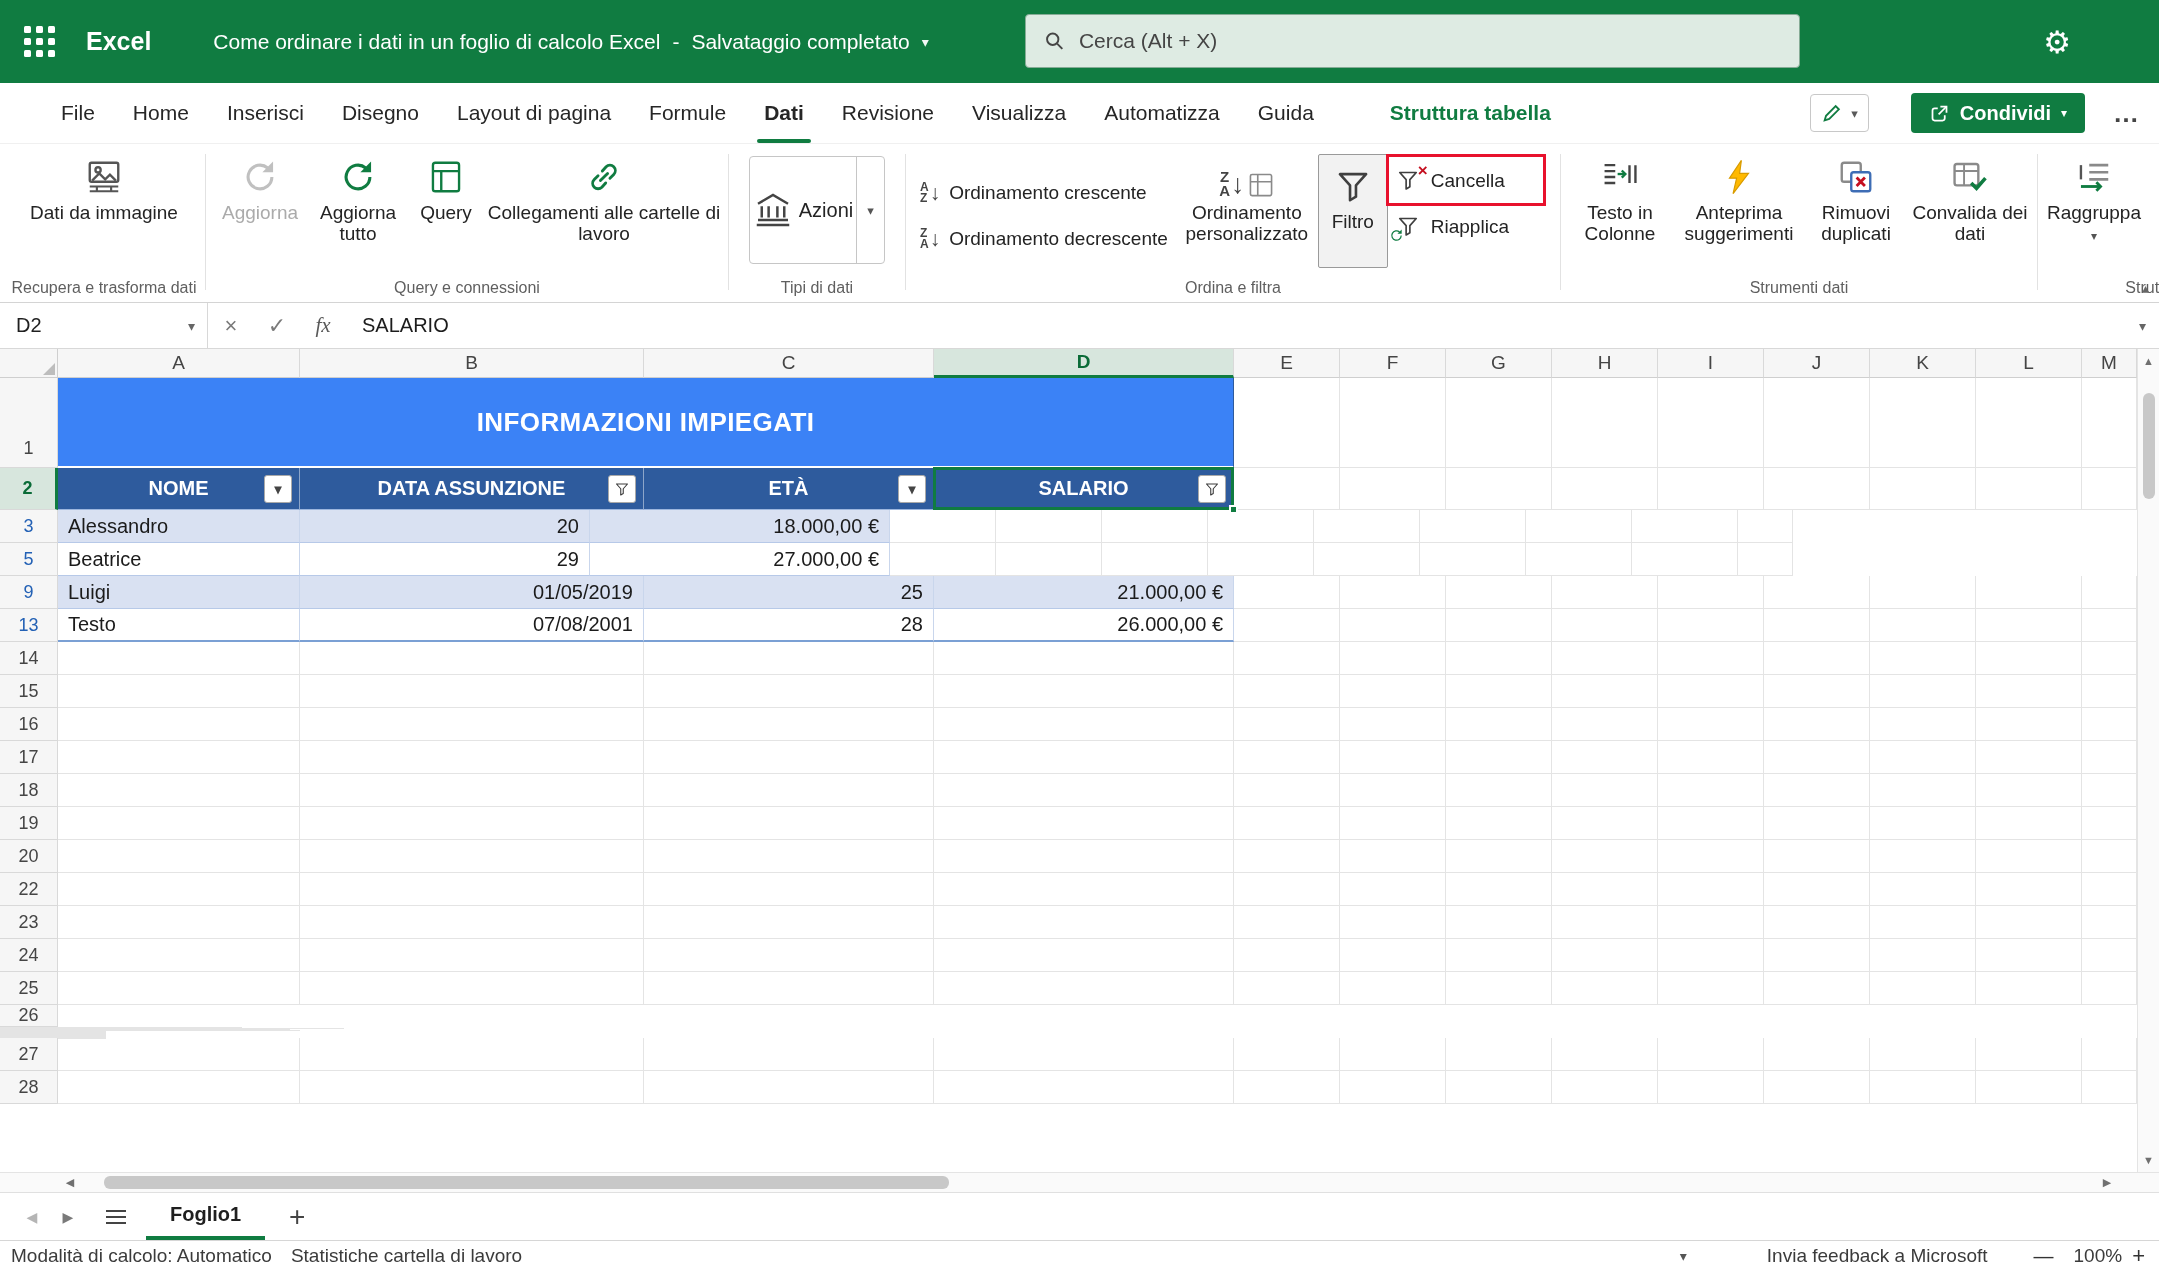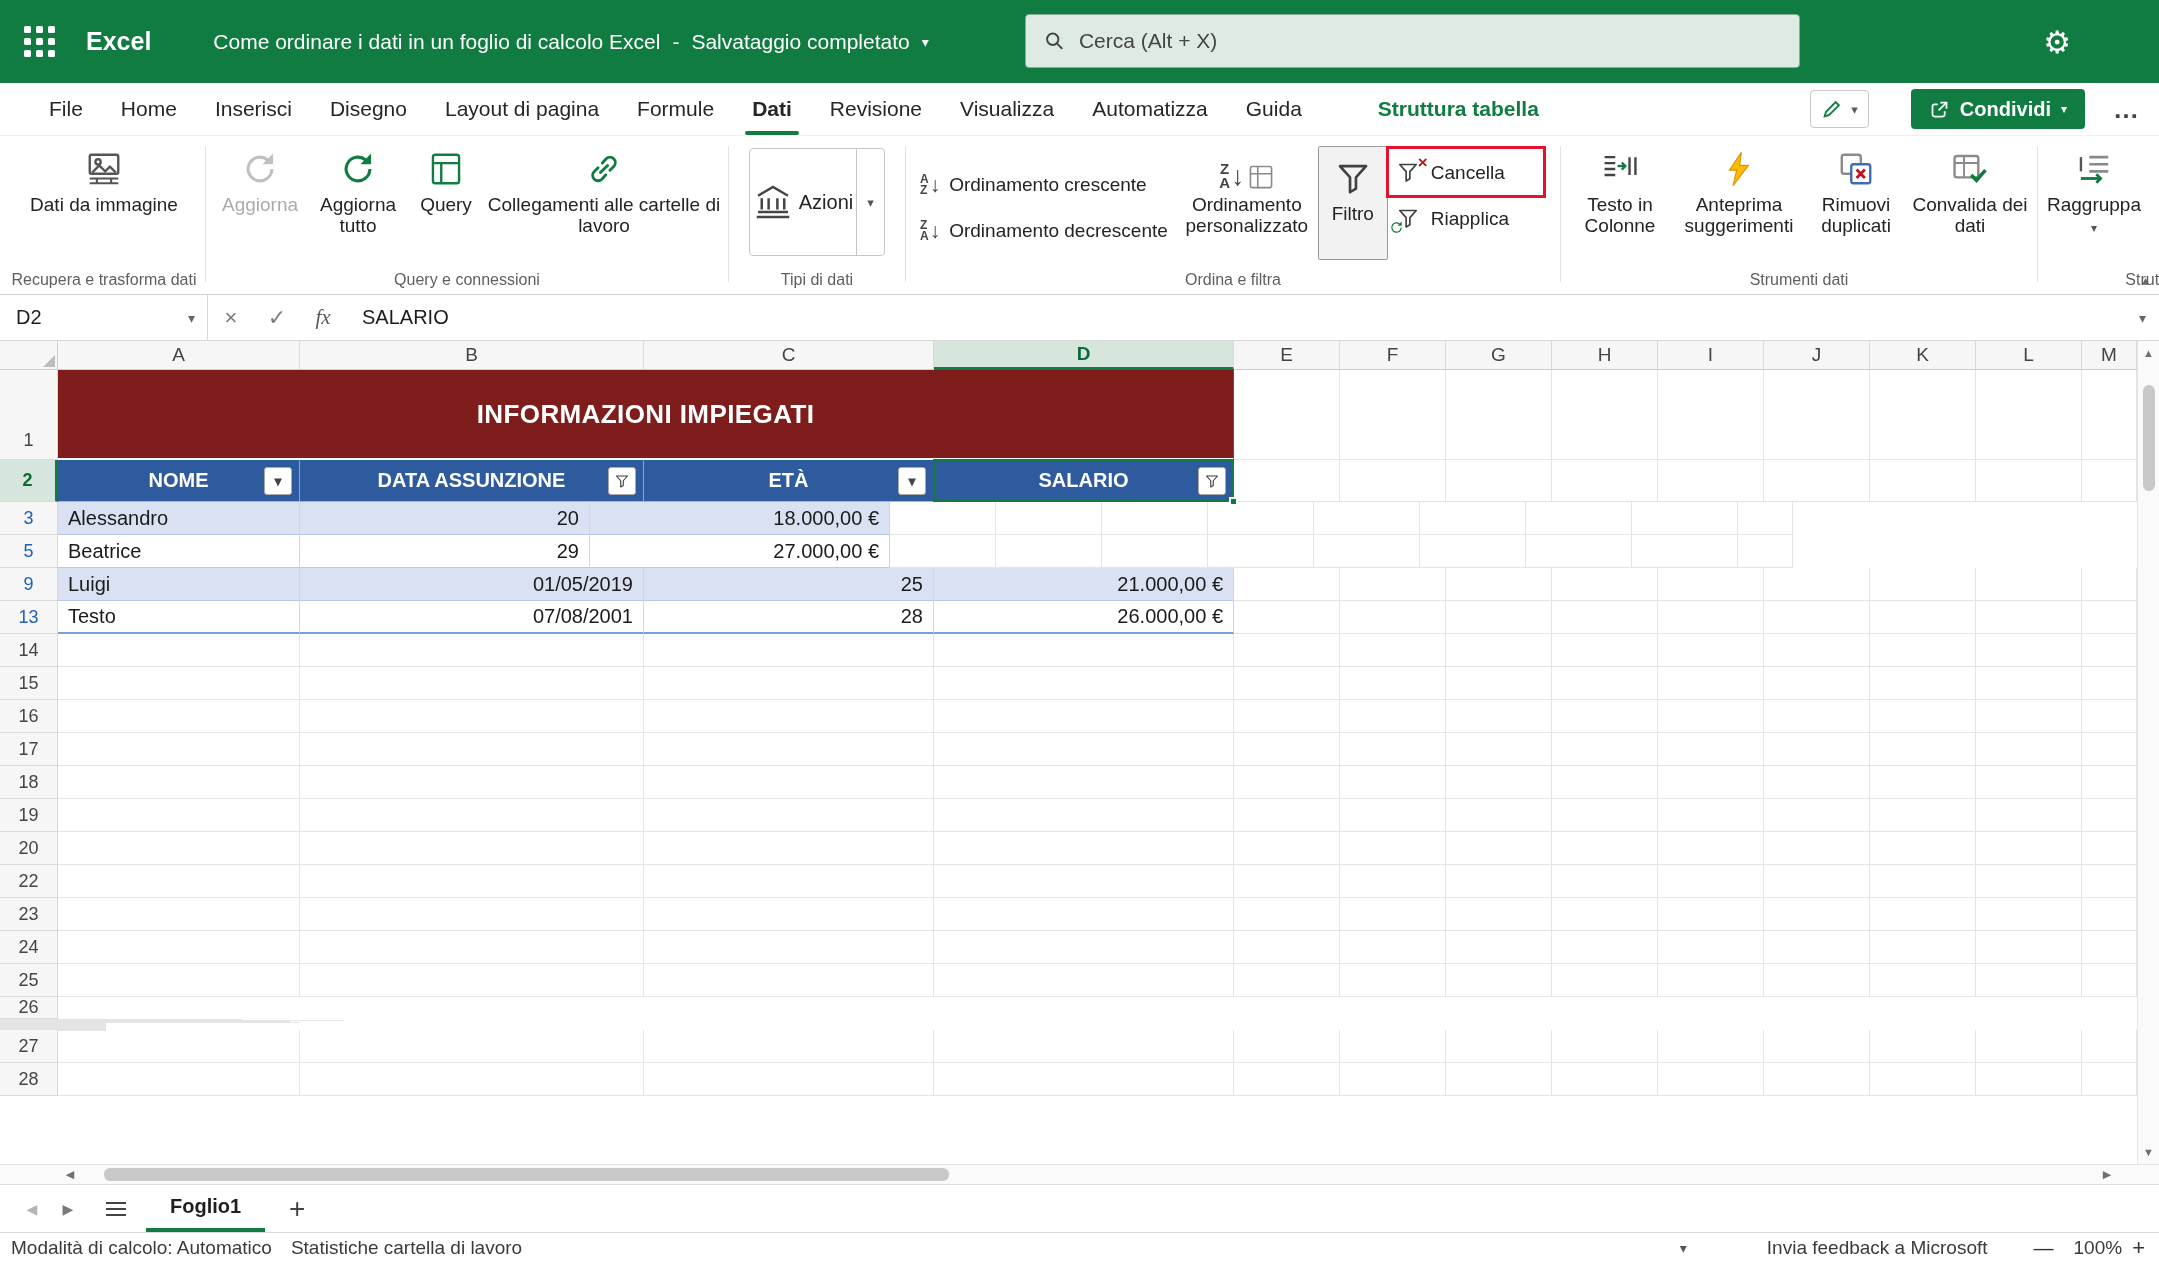--- a/index.html
+++ b/index.html
@@ -12,21 +12,21 @@
   .waffle i{background:#fff;border-radius:1.5px}
   .app-name{font-size:25px;font-weight:700;margin-left:26px}
   .doc-title{margin-left:62px;font-size:21px;display:flex;align-items:center;gap:12px;white-space:nowrap}
   .tchev{font-size:14px;opacity:.95}
   .searchbox{position:absolute;left:1025px;top:14px;width:775px;height:54px;background:#DEEBE3;border:1px solid #86AC96;border-radius:4px;display:flex;align-items:center;padding:0 18px;gap:14px;color:#3a3a3a}
   .searchbox input{background:transparent;border:none;outline:none;font-size:21px;color:#3a3a3a;width:100%;font-family:inherit}
   .searchbox input::placeholder{color:#454545;opacity:1}
   .gear{position:absolute;right:88px;top:50%;transform:translateY(-50%);font-size:31px;cursor:pointer}
 
   
-  .tabrow{height:53px;display:flex;align-items:center;border-bottom:1px solid #F0F0F0;padding-left:30px;position:relative}
+  .tabrow{height:61px;display:flex;align-items:center;border-bottom:1px solid #F0F0F0;padding-left:42px;position:relative}
   .tabs{display:flex;height:100%}
   .tab{display:flex;align-items:center;padding:0 19px;font-size:21px;color:#262626;position:relative;cursor:pointer;white-space:nowrap}
   .tab.active{font-weight:700}
   .tab.active::after{content:"";position:absolute;left:12px;right:12px;bottom:0;height:4px;background:#107C41;border-radius:2px}
   .tab.contextual{color:#107C41;font-weight:600;margin-left:38px}
   .pen-btn{margin-left:auto;display:flex;align-items:center;gap:8px;border:1px solid #C8C8C8;border-radius:4px;height:38px;padding:0 10px;color:#107C41;cursor:pointer}
   .pen-btn .pchev{color:#5a5a5a;font-size:13px}
   .share-btn{margin-left:42px;display:flex;align-items:center;gap:10px;background:#107C41;color:#fff;font-weight:700;font-size:20px;height:40px;padding:0 18px;border-radius:4px;cursor:pointer}
   .share-btn .schev{font-size:12px;font-weight:400}
   .more-btn{margin:0 18px 0 28px;font-size:26px;font-weight:700;color:#444;letter-spacing:2px;cursor:pointer}
@@ -81,21 +81,21 @@
   .corner{width:58px;height:29px;background:#F6F6F6;border-right:1px solid #CFCFCF;border-bottom:1px solid #CFCFCF;position:relative;cursor:pointer}
   .corner::after{content:"";position:absolute;right:2px;bottom:2px;border-left:12px solid transparent;border-bottom:12px solid #BDBDBD}
   .col-h{height:29px;background:#F6F6F6;border-right:1px solid #D9D9D9;border-bottom:1px solid #CFCFCF;display:flex;align-items:center;justify-content:center;font-size:19px;color:#454545;cursor:pointer}
   .col-h.sel{background:#D7E6DD;color:#0A6B37;font-weight:700;border-bottom:3px solid #107C41}
   .grid-row{display:flex}
   .row-hd{width:58px;background:#F6F6F6;border-right:1px solid #D9D9D9;border-bottom:1px solid #D9D9D9;display:flex;align-items:center;justify-content:center;font-size:18px;color:#454545;cursor:pointer}
   .row-hd.filtered{color:#2361B5}
   .row-hd.sel{background:#D7E6DD;color:#0A6B37;font-weight:700;border-right:3px solid #107C41}
   .row-hd.bottom{align-items:flex-end;padding-bottom:8px}
   .cell{border-right:1px solid #E4E4E4;border-bottom:1px solid #E4E4E4;height:100%;cursor:cell}
-  .tbl-title{background:#7f1d1d;color:#fff;font-weight:700;font-size:26px;display:flex;align-items:center;justify-content:center;letter-spacing:.4px;border-right:1px solid #2E5B9D;border-bottom:2px solid #fff}
+  .tbl-title{background:#3b82f6;color:#fff;font-weight:700;font-size:26px;display:flex;align-items:center;justify-content:center;letter-spacing:.4px;border-right:1px solid #2E5B9D;border-bottom:2px solid #fff}
   .tbl-h{background:#2E5B9D;color:#fff;font-weight:700;font-size:20px;display:flex;align-items:center;justify-content:center;position:relative;border-right:1px solid rgba(255,255,255,.45);border-bottom:1px solid #9DB6DE}
   .flt{position:absolute;right:7px;top:50%;transform:translateY(-50%);width:28px;height:28px;background:#fff;border:1px solid #A9A9A9;border-radius:3px;display:flex;align-items:center;justify-content:center;color:#3C3C3C;cursor:pointer}
   .flt .flt-svg{width:16px;height:16px}
   .flt .flt-ch{font-size:14px;color:#444}
   .tbl-d{display:flex;align-items:center;font-size:20px;color:#1B1B1B;border-right:1px solid #C9D6EC;border-bottom:1px solid #B7C9E8;background:#fff;position:relative}
   .tbl-d.band{background:#D9E1F2}
   .tbl-d.left{padding-left:10px}
   .tbl-d.right{justify-content:flex-end;padding-right:10px}
   .tbl-d.lastrow{border-bottom:2px solid #7BA0D4}
   .cell-sel{position:absolute;inset:-1px;border:3px solid #107C41;pointer-events:none;z-index:3}

